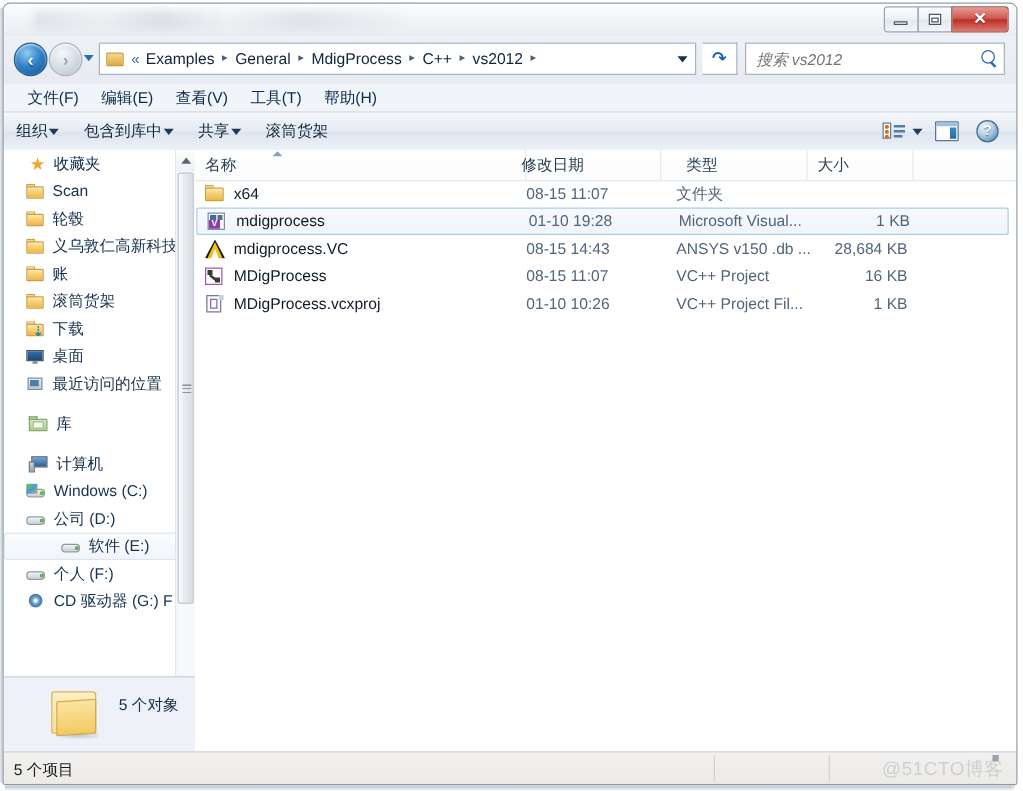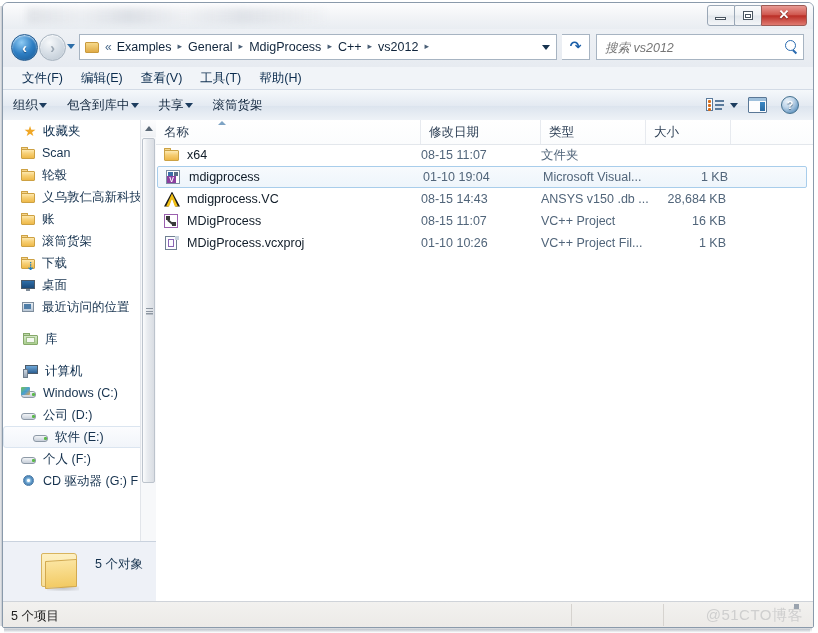--- a/index.html
+++ b/index.html
@@ -283,21 +283,21 @@
   .nav-group .glabel { margin-left:6px; }
   .nav-child {
     display:flex; align-items:center; height:22px; padding-left:18px;
     font-size:12.5px; color:#16324e; white-space:nowrap;
   }
   .nav-child .clabel { margin-left:6px; }
   .nav-child.hovered {
     background:linear-gradient(to bottom,#fbfcfe 0%,#f1f5fa 100%);
     border:1px solid #dbe5f0;
     border-radius:3px;
-    height:20px; margin-right:0; padding-left:29px;
+    height:20px; margin-right:0; padding-left:45px;
   }
   .nav-spacer { height:10px; }
 
   
   .ic { position:relative; flex:0 0 auto; }
   .ic-star {
     width:14px;height:14px;
     color:#f0a726; font-size:14px; line-height:14px; text-align:center;
   }
   .ic-folder { width:15px;height:13px; }
@@ -835,21 +835,21 @@
         </div>
         <div class="dp-text">5 个对象</div>
       </div>
 
       <div class="listpane">
         <div class="colheader">
           <div class="ch" style="left:0; width:265px;">
             <div class="sort-tri"></div>
             <span>名称</span>
           </div>
-          <div class="ch" style="left:265px; width:120px;">
+          <div class="ch" style="left:253px; width:120px;">
             <span>修改日期</span>
           </div>
           <div class="ch" style="left:385px; width:105px;">
             <span>类型</span>
           </div>
           <div class="ch" style="left:490px; width:85px;">
             <span>大小</span>
           </div>
         </div>
 
@@ -871,21 +871,21 @@
           <div class="row selected">
             <div class="cell-name">
               <span class="fic fic-vs">
                 <span class="page"></span>
                   <span class="sq"></span>
                   <span class="sq2"></span>
                   <span class="vletter">V</span>
               </span>
               <span>mdigprocess</span>
             </div>
-            <div class="cell-date">01-10 19:04</div>
+            <div class="cell-date">01-10 19:28</div>
             <div class="cell-type">Microsoft Visual...</div>
             <div class="cell-size">1 KB</div>
           </div>
 
           <div class="row">
             <div class="cell-name">
               <span class="fic fic-ansys">
                 <span class="a"></span>
                   <span class="ayel"></span>
               </span>

